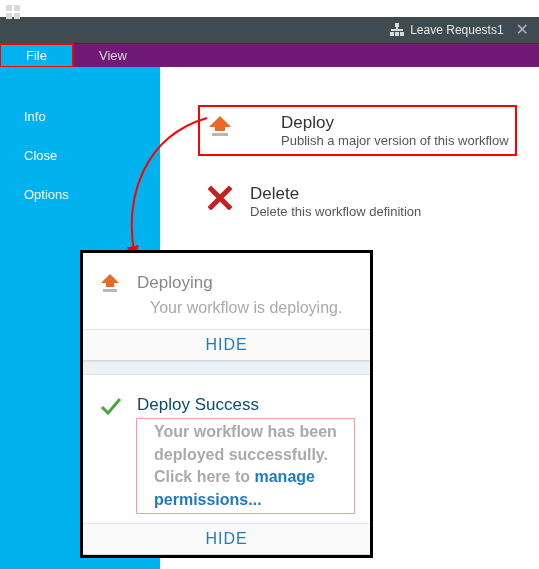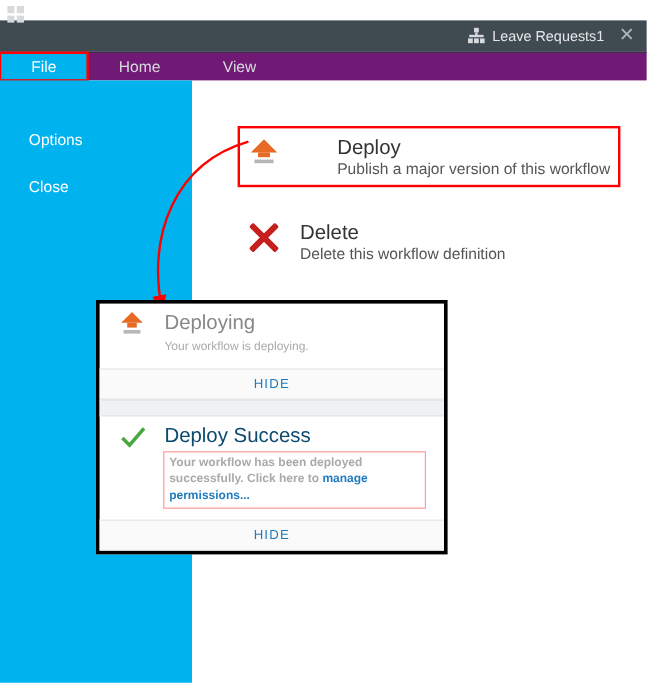--- a/index.html
+++ b/index.html
@@ -21,29 +21,29 @@
   .content { flex: 1; position: relative; padding: 40px 24px 0 40px; }
 
   .action-row { display: flex; gap: 16px; align-items: flex-start; margin-bottom: 24px; padding: 6px; }
   .action-row.deploy-row { outline: 2px solid #ff0000; outline-offset: 0; gap: 47px; }
   .action-icon { width: 28px; height: 28px; flex-shrink: 0; display:flex; align-items:center; justify-content:center; }
   .action-text h3 { font-size: 17px; font-weight: 400; color: #333; }
   .action-text p { font-size: 13px; color: #555; }
 
   .panel-stack { position: absolute; left: 80px; top: 250px; width: 293px; border: 3px solid #000; background: #fff; }
   .panel { border-bottom: 1px solid #d9d9d9; }
-  .panel-inner { padding: 6px 16px 10px 16px; }
+  .panel-inner { padding: 20px 16px 10px 16px; }
   .panel .row { display: flex; gap: 14px; align-items: flex-start; }
   .panel .icon { width: 24px; flex-shrink: 0; }
   .panel h4 { font-size: 17px; font-weight: 400; color: #888; margin-bottom: 4px; }
   .panel h4.success { color: #0c4a6e; }
-  .panel p { font-size: 10px; color: #aaa; line-height: 1.4; }
+  .panel p { font-size: 16px; color: #aaa; line-height: 1.4; margin-left: 13px; }
   .panel .msgbox { outline: 1px solid #ff9a9a; padding: 2px 4px; font-weight: bold; }
   .panel .link { color: #1e7bbf; cursor: pointer; }
-  .hide-bar { text-align: center; font-size: 11px; letter-spacing: 1px; color: #1e7bbf; padding: 6px 0; border-top: 1px solid #e6e6e6; cursor: pointer; background:#fafafa; }
+  .hide-bar { text-align: center; font-size: 16px; letter-spacing: 1px; color: #1e7bbf; padding: 6px 0; border-top: 1px solid #e6e6e6; cursor: pointer; background:#fafafa; }
   .gap-bar { height: 14px; background: #eef2f5; border-top:1px solid #e0e4e7; border-bottom:1px solid #e0e4e7; }
 
   .arrow-svg { position: absolute; left: 115px; top: 106px; pointer-events: none; }
 </style>
 </head>
 <body>
 
 <div class="topbar">
   <span class="waffle">
     <svg width="14" height="14">
@@ -64,28 +64,28 @@
         <rect x="6" y="4" width="2" height="3"></rect>
         <rect x="1" y="6" width="12" height="2"></rect>
       </g>
   </svg>
   <span class="doc-title">Leave Requests1</span>
   <span class="close-x">✕</span>
 </div>
 
 <div class="menubar">
   <div class="tab active">File</div>
-  <div class="tab">Home</div>
   <div class="tab">View</div>
 </div>
 
 <div class="body">
   <div class="sidebar">
+    <div class="side-item">Info</div>
+    <div class="side-item">Close</div>
     <div class="side-item">Options</div>
-    <div class="side-item">Close</div>
   </div>
 
   <div class="content">
     <div class="action-row deploy-row">
       <div class="action-icon">
         <svg width="26" height="26">
             <polygon points="13,2 24,13 2,13" fill="#e76a25"></polygon>
             <rect x="8" y="13" width="10" height="4" fill="#e76a25"></rect>
             <rect x="5" y="19" width="16" height="3" fill="#b7b7b7"></rect>
           </svg>

